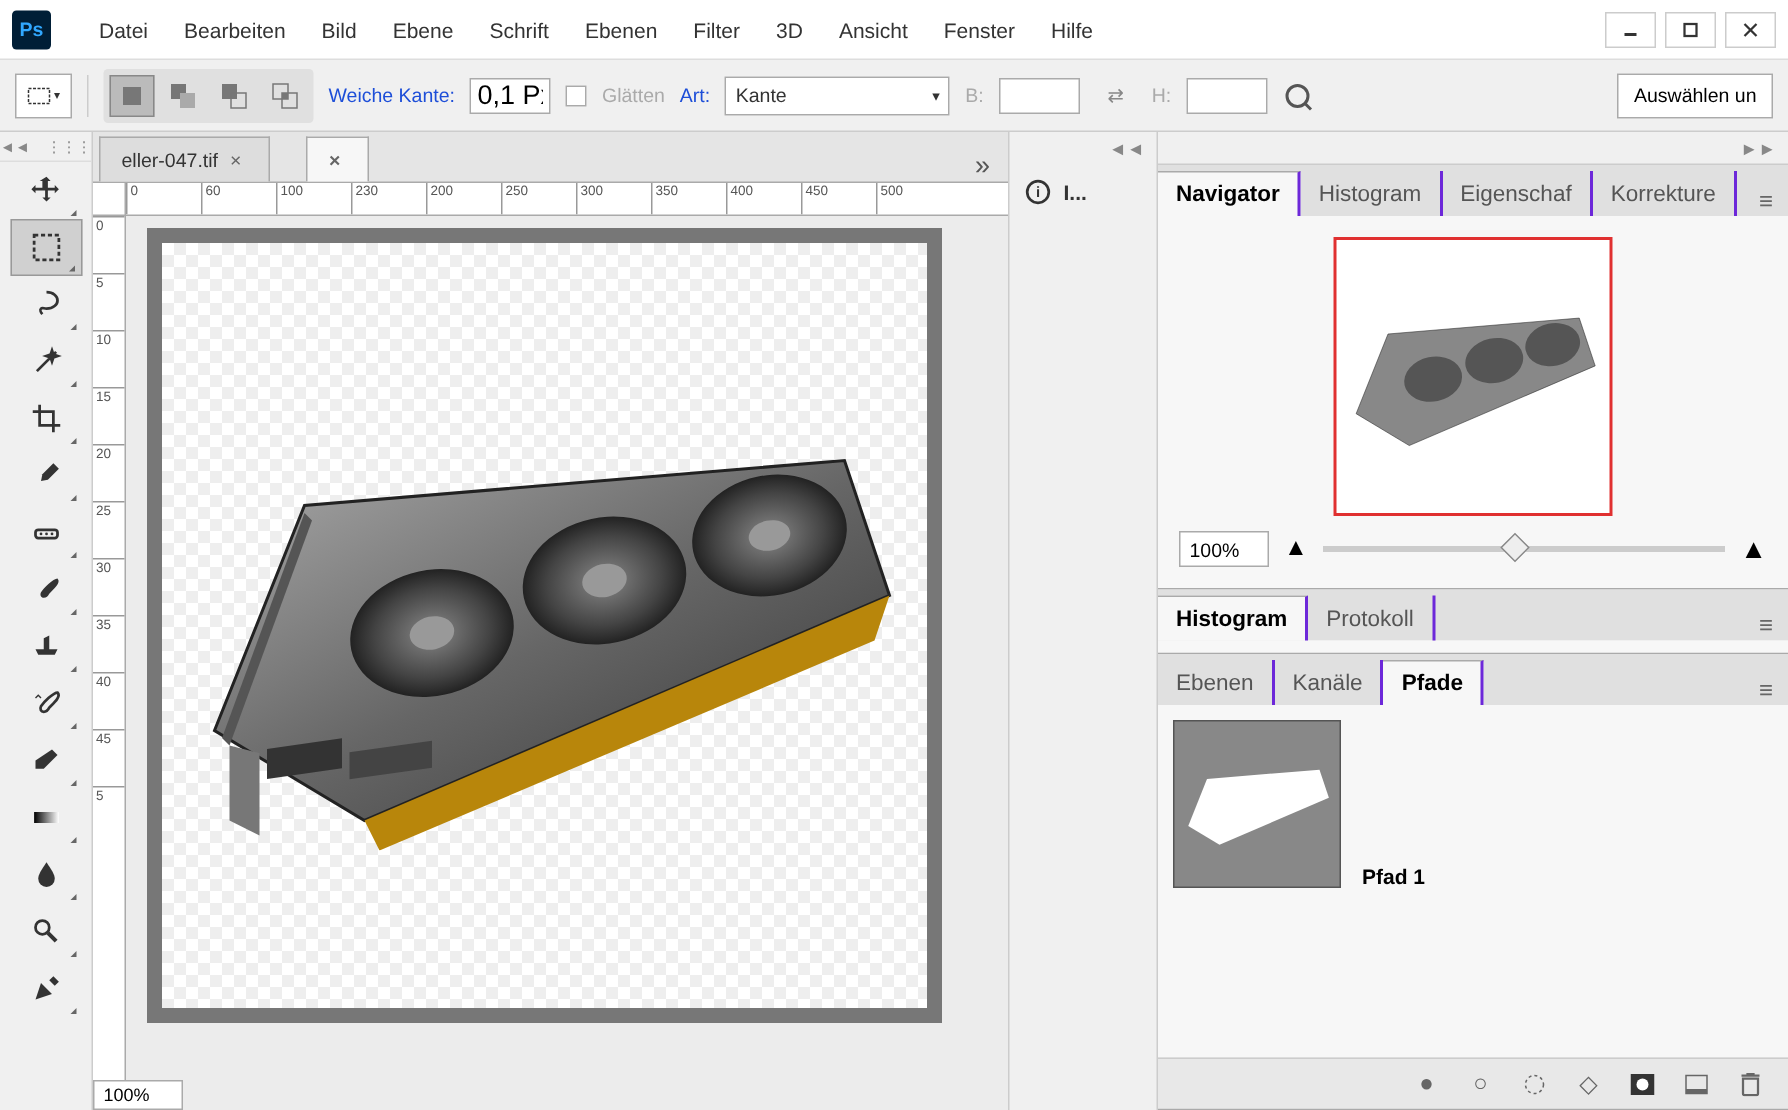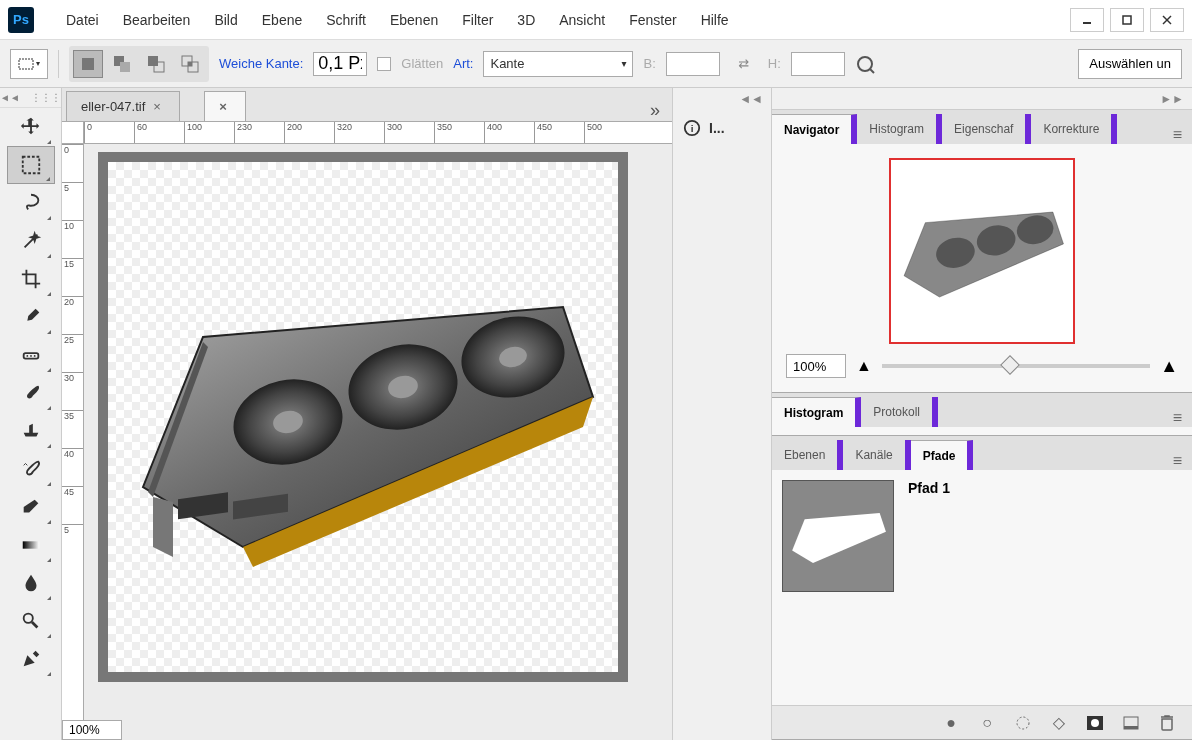--- a/index.html
+++ b/index.html
@@ -57,36 +57,36 @@
 .gutter { width: 100px; background: #f0f0f0; border-left: 1px solid #ccc; border-right: 1px solid #ccc; display: flex; flex-direction: column; }
 .gutter-handle { height: 22px; display: flex; align-items: center; justify-content: flex-end; padding: 0 8px; color: #888; font-size: 12px; }
 .gutter-item { height: 36px; display: flex; align-items: center; gap: 8px; padding: 0 10px; font-size: 14px; font-weight: bold; color: #333; cursor: pointer; }
 .gutter-item svg { width: 18px; height: 18px; }
 
 .panels { width: 420px; background: #f0f0f0; display: flex; flex-direction: column; }
 .panels-handle { height: 22px; display: flex; align-items: center; justify-content: flex-end; padding: 0 8px; color: #888; font-size: 12px; border-bottom: 1px solid #ccc; }
 
 .panel-group { border-bottom: 1px solid #aaa; }
 .panel-tabs { height: 34px; display: flex; align-items: flex-end; background: #e0e0e0; }
-.panel-tab { height: 30px; padding: 0 12px; display: flex; align-items: center; font-size: 12px; color: #555; cursor: pointer; border-right: 6px solid #6d28d9; }
+.panel-tab { height: 30px; padding: 0 12px; display: flex; align-items: center; font-size: 15px; color: #555; cursor: pointer; border-right: 2px solid #6d28d9; }
 .panel-tab.active { background: #f7f7f7; color: #000; font-weight: 600; border-top: 1px solid #aaa; }
 .panel-menu { margin-left: auto; padding: 0 10px; color: #666; cursor: pointer; }
 .panel-body { background: #f7f7f7; }
 
 .nav-body { padding: 14px; display: flex; flex-direction: column; align-items: center; }
 .nav-preview { width: 186px; height: 186px; border: 2px solid #e03030; background: #fff; display: flex; align-items: center; justify-content: center; }
 .nav-zoom-row { width: 100%; display: flex; align-items: center; gap: 10px; margin-top: 10px; }
 .nav-zoom-val { width: 60px; height: 24px; background: #fff; border: 1px solid #aaa; padding: 0 6px; font-size: 13px; display: flex; align-items: center; }
 .nav-slider { flex: 1; height: 4px; background: #ccc; position: relative; }
 .nav-slider-thumb { position: absolute; top: -6px; left: 45%; width: 14px; height: 14px; background: #eee; border: 1px solid #888; transform: rotate(45deg); }
 
 .actions-body { height: 8px; }
 
 .paths-body { padding: 10px; min-height: 200px; }
-.path-item { display: flex; align-items: flex-start; gap: 14px; cursor: pointer; }
+.path-item { display: flex; align-items: flex-end; gap: 14px; cursor: pointer; }
 .path-thumb { width: 112px; height: 112px; background: #888; display: flex; align-items: center; justify-content: center; border: 1px solid #555; }
 .path-name { font-size: 14px; font-weight: bold; }
 
 .paths-footer { height: 34px; border-top: 1px solid #ccc; display: flex; align-items: center; justify-content: flex-end; gap: 18px; padding: 0 16px; background: #e8e8e8; }
 .foot-icon { width: 18px; height: 18px; display: flex; align-items: center; justify-content: center; color: #666; cursor: pointer; }
 </style>
 </head>
 <body>
 
 <div class="titlebar">
@@ -296,21 +296,21 @@
       <div class="tabs-chev">»</div>
     </div>
     <div class="canvas-wrap">
       <div class="ruler-corner"></div>
       <div class="ruler-h">
         <div>0</div>
           <div>60</div>
           <div>100</div>
           <div>230</div>
           <div>200</div>
-          <div>320</div>
+          <div>250</div>
           <div>300</div>
           <div>350</div>
           <div>400</div>
           <div>450</div>
           <div>500</div>
       </div>
       <div class="ruler-v">
         <div>0</div>
           <div>5</div>
           <div>10</div>

